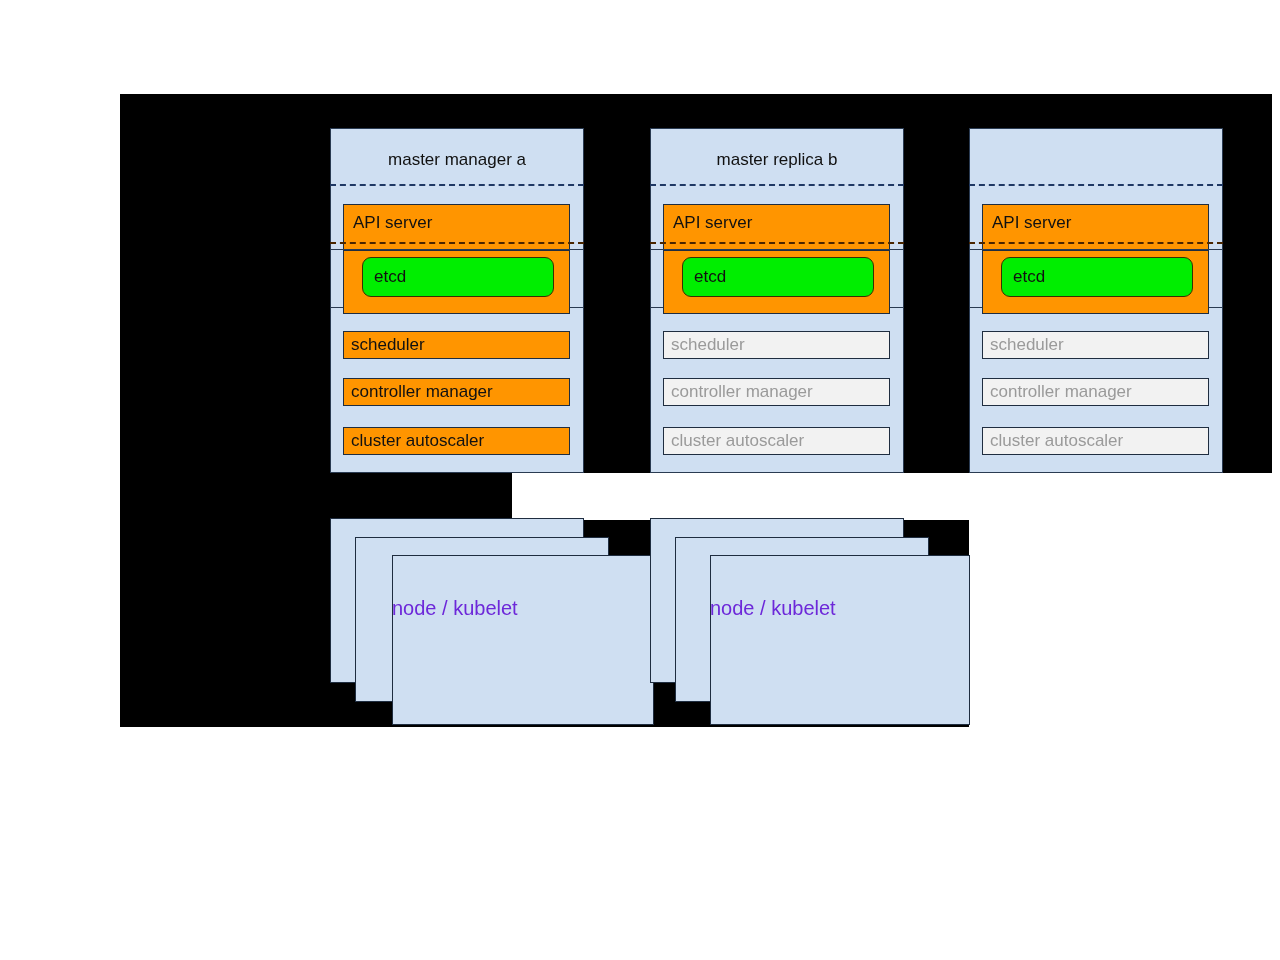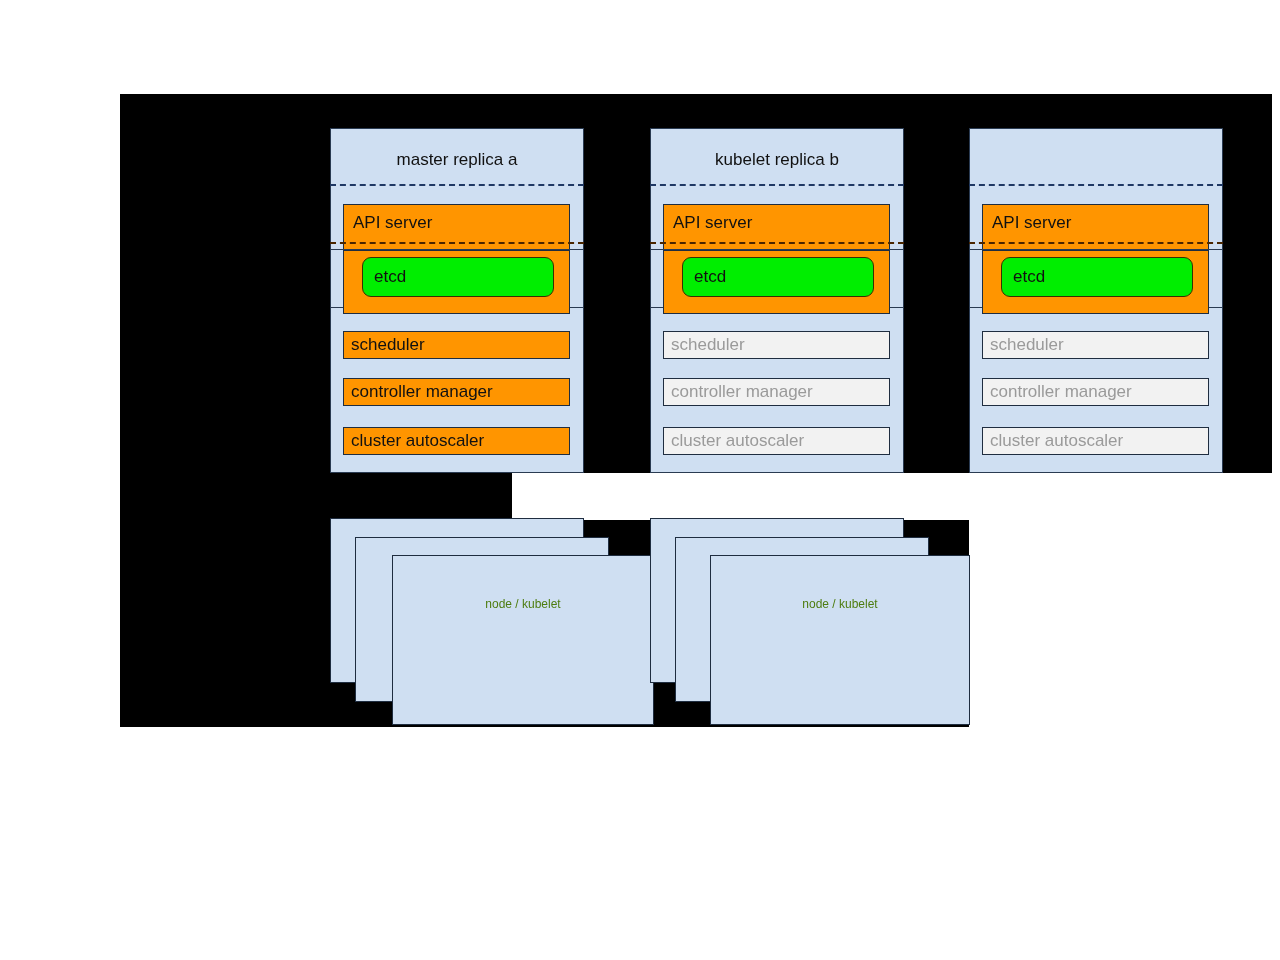--- a/index.html
+++ b/index.html
@@ -124,36 +124,35 @@
     font-size: 17px;
     padding-left: 11px;
     color: #111111;
     text-align: right;
   }
 
   .node-label {
     position: absolute;
     left: 0;
     right: 0;
-    text-align: center;
-    font-size: 12px;
-    color: #4d7c0f;
+    font-size: 20px;
+    color: #6d28d9;
   }
 </style>
 </head>
 <body>
 
 <div id="canvas">
 
   <div class="backdrop" style="left:120px; top:94px; width:1152px; height:379px;"></div>
   <div class="backdrop" style="left:120px; top:473px; width:392px; height:47px;"></div>
   <div class="backdrop" style="left:120px; top:520px; width:849px; height:207px;"></div>
 
   <div class="box panel" style="left:330px; top:128px; width:254px; height:345px;"></div>
-  <div class="panel-title" style="left:330px; top:150px; width:254px;">master replica a</div>
+  <div class="panel-title" style="left:330px; top:150px; width:254px;">master manager a</div>
   <div class="dashed-sep" style="left:330px; top:184px; width:254px;"></div>
 
   <div class="apiserver" style="left:343px; top:204px; width:227px; height:110px;">
     <span>API server</span>
   </div>
   <div class="dashed-sep warm" style="left:330px; top:242px; width:254px;"></div>
   <div class="solid-sep" style="left:330px; top:249px; width:254px;"></div>
   <div class="solid-sep" style="left:330px; top:307px; width:254px;"></div>
   <div class="etcd-host" style="left:343px; top:250px; width:227px; height:64px;"></div>
   <div class="etcd" style="left:362px; top:257px; width:192px; height:40px;">
@@ -164,21 +163,21 @@
     <span>scheduler</span>
   </div>
   <div class="comp active" style="left:343px; top:378px; width:227px; height:28px;">
     <span>controller manager</span>
   </div>
   <div class="comp active" style="left:343px; top:427px; width:227px; height:28px;">
     <span>cluster autoscaler</span>
   </div>
 
   <div class="box panel" style="left:650px; top:128px; width:254px; height:345px;"></div>
-  <div class="panel-title" style="left:650px; top:150px; width:254px;">kubelet replica b</div>
+  <div class="panel-title" style="left:650px; top:150px; width:254px;">master replica b</div>
   <div class="dashed-sep" style="left:650px; top:184px; width:254px;"></div>
 
   <div class="apiserver" style="left:663px; top:204px; width:227px; height:110px;">
     <span>API server</span>
   </div>
   <div class="dashed-sep warm" style="left:650px; top:242px; width:254px;"></div>
   <div class="solid-sep" style="left:650px; top:249px; width:254px;"></div>
   <div class="solid-sep" style="left:650px; top:307px; width:254px;"></div>
   <div class="etcd-host" style="left:663px; top:250px; width:227px; height:64px;"></div>
   <div class="etcd" style="left:682px; top:257px; width:192px; height:40px;">

